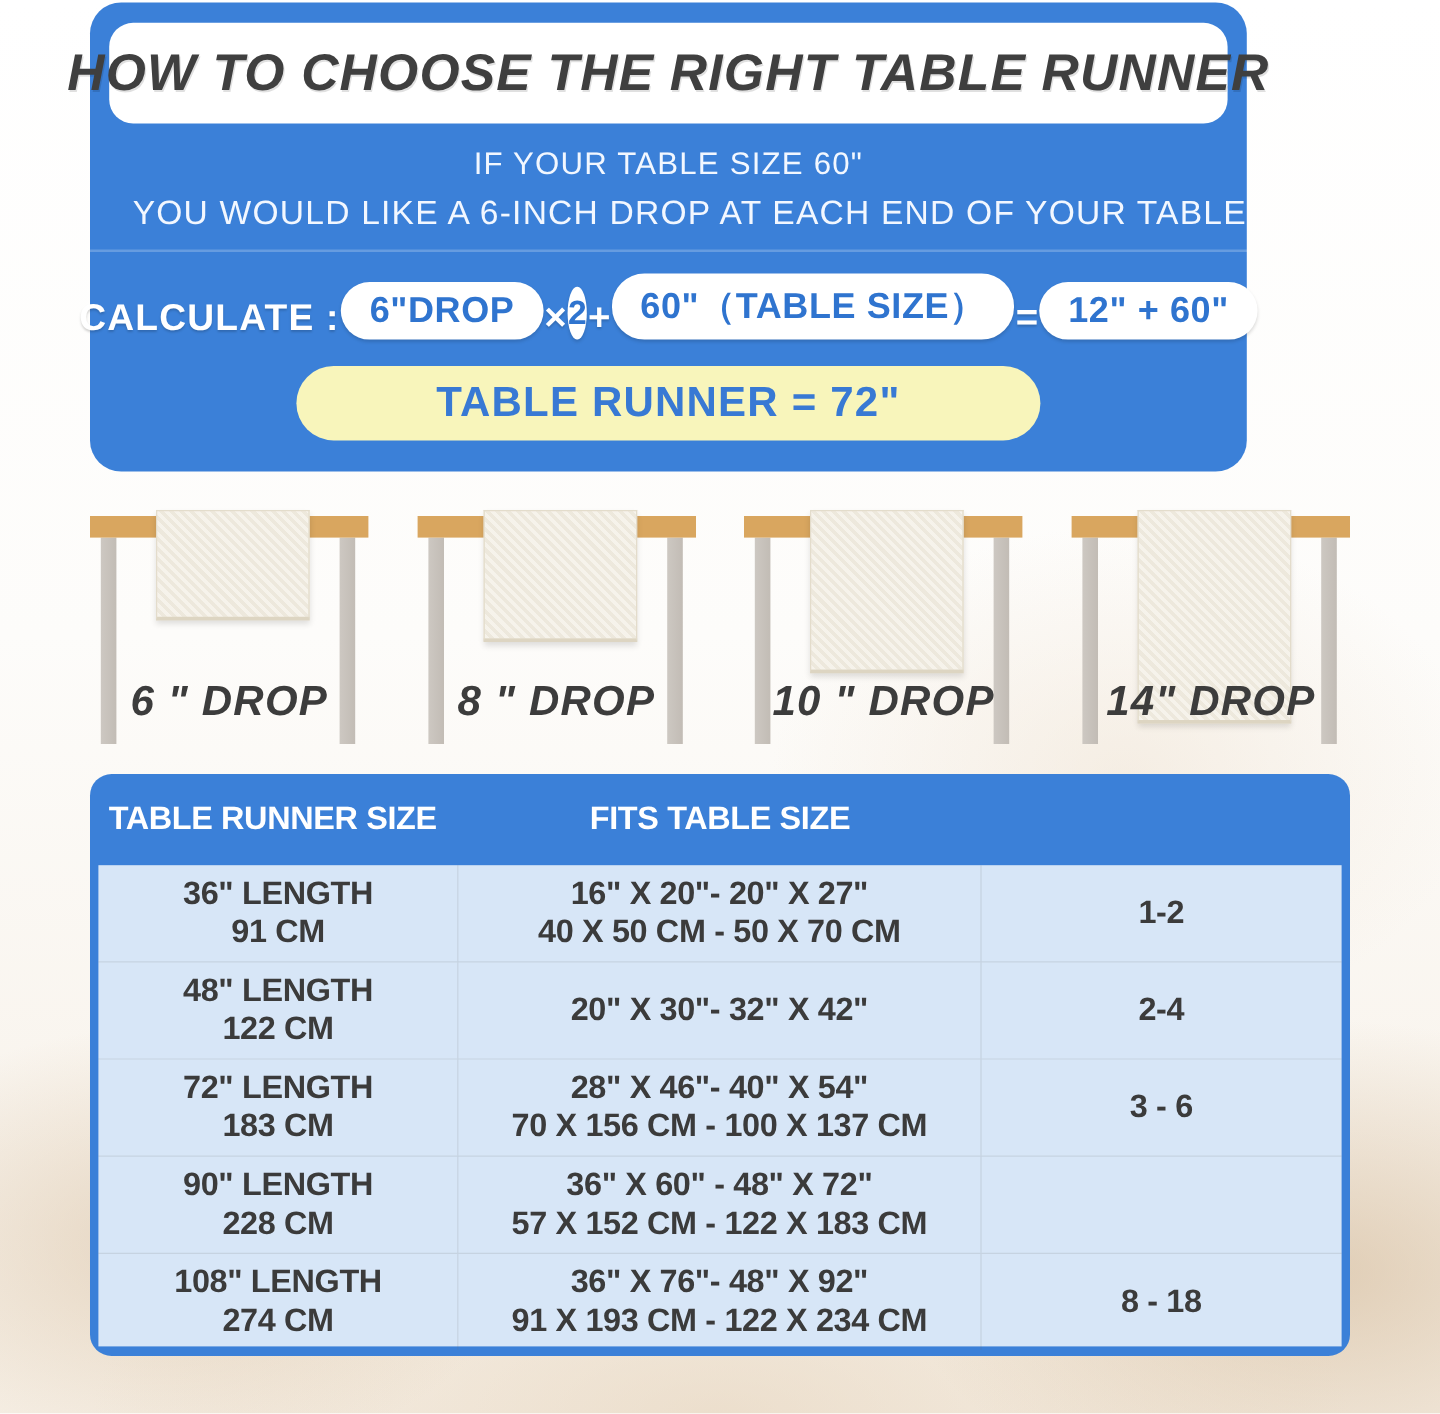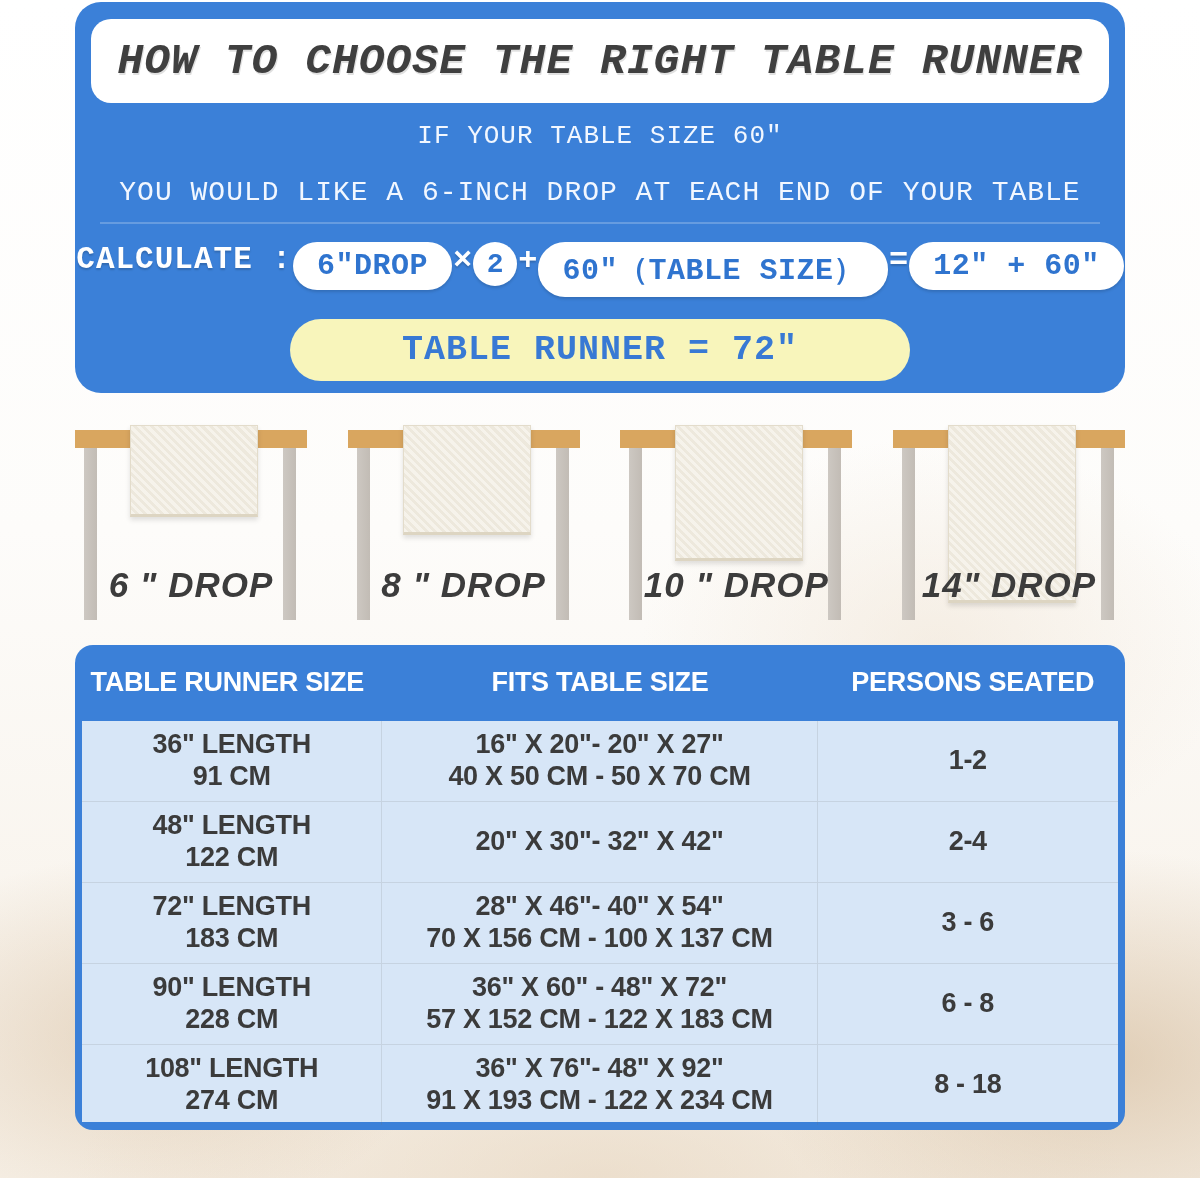--- a/index.html
+++ b/index.html
@@ -10,47 +10,46 @@
     background:
       radial-gradient(ellipse 420px 260px at 12% 88%, rgba(214,189,158,0.55), rgba(214,189,158,0) 70%),
       radial-gradient(ellipse 500px 300px at 92% 90%, rgba(209,182,148,0.6), rgba(209,182,148,0) 70%),
       radial-gradient(ellipse 700px 260px at 50% 100%, rgba(226,206,180,0.5), rgba(226,206,180,0) 75%),
       radial-gradient(ellipse 420px 300px at 78% 55%, rgba(238,225,208,0.5), rgba(238,225,208,0) 70%),
       linear-gradient(180deg,#ffffff 0%,#fdfcfa 45%,#f6efe5 100%);
     overflow:hidden;
   }
   
   .banner{
-    position:absolute;left:75px;top:2px;width:1050px;height:391px;
+    position:absolute;left:75px;top:2px;width:964px;height:391px;
     background:#3b80d8;border-radius:26px;
     box-sizing:border-box;
-    font-family:Liberation Mono, monospace;
   }
   .title-box{
     margin:17px 16px 0;height:84px;background:#ffffff;border-radius:20px;
     display:flex;align-items:center;justify-content:center;
   }
   .title-box h1{
     margin:0;font-size:43px;font-weight:900;font-style:italic;
     color:#3f3f3f;letter-spacing:1px;white-space:nowrap;
     text-shadow:1px 2px 0 rgba(0,0,0,0.12);
   }
   .subtitle1{
     margin-top:18px;text-align:center;color:#f2f7ff;
     font-size:26px;letter-spacing:1px;font-weight:400;
   }
   .subtitle2{
-    margin-top:26px;text-align:center;color:#f2f7ff;
+    margin-top:10px;text-align:right;color:#f2f7ff;
     font-size:28px;letter-spacing:1px;font-weight:400;
   }
   .banner-divider{
     margin:14px auto 0;width:1000px;border-top:2px solid rgba(255,255,255,0.22);
   }
   .calc-row{
-    margin-top:18px;display:flex;align-items:flex-start;justify-content:center;gap:1px;
+    margin-top:18px;display:flex;align-items:flex-end;justify-content:center;gap:1px;
     color:#ffffff;font-weight:800;font-size:31px;white-space:nowrap;
   }
   .calc-label{letter-spacing:1px;text-shadow:0 2px 2px rgba(0,0,0,0.18);}
   .pill{
     background:#ffffff;color:#2f74cf;border-radius:27px;
     padding:7px 24px;font-weight:800;font-size:30px;letter-spacing:0.5px;
     box-shadow:0 2px 3px rgba(0,0,0,0.15);
   }
   .op{font-size:32px;font-weight:800;text-shadow:0 2px 2px rgba(0,0,0,0.18);}
   .circle{
@@ -180,21 +179,20 @@
       <div class="tabletop"></div>
       <div class="runner" style="height:174px"></div>
       <div class="drop-label">14" DROP</div>
     </div>
   </div>
 
   <div class="size-table">
     <div class="thead">
       <div class="tcell col1">TABLE RUNNER SIZE</div>
       <div class="tcell col2">FITS TABLE SIZE</div>
-      <div class="tcell col3">PERSONS SEATED</div>
     </div>
     <div class="tbody">
       <div class="trow">
         <div class="tcell col1">
           <div>36" LENGTH</div>
           <div>91 CM</div>
         </div>
         <div class="tcell col2">
           <div>16" X 20"- 20" X 27"</div>
           <div>40 X 50 CM - 50 X 70 CM</div>
@@ -224,21 +222,20 @@
       </div>
       <div class="trow">
         <div class="tcell col1">
           <div>90" LENGTH</div>
           <div>228 CM</div>
         </div>
         <div class="tcell col2">
           <div>36" X 60" - 48" X 72"</div>
           <div>57 X 152 CM - 122 X 183 CM</div>
         </div>
-        <div class="tcell col3">6 - 8</div>
       </div>
       <div class="trow">
         <div class="tcell col1">
           <div>108" LENGTH</div>
           <div>274 CM</div>
         </div>
         <div class="tcell col2">
           <div>36" X 76"- 48" X 92"</div>
           <div>91 X 193 CM - 122 X 234 CM</div>
         </div>

